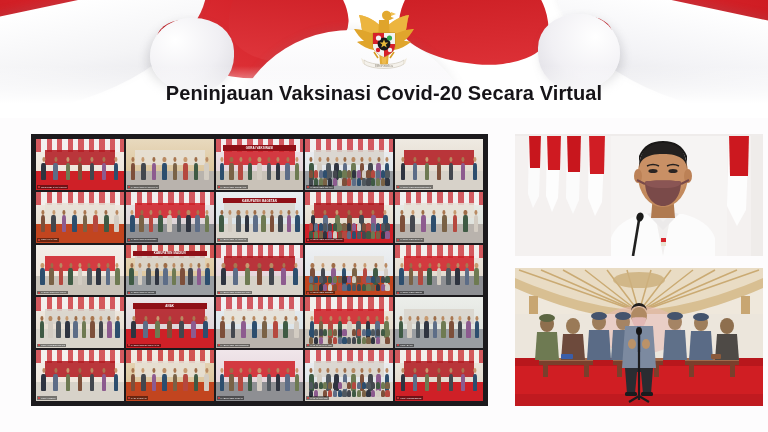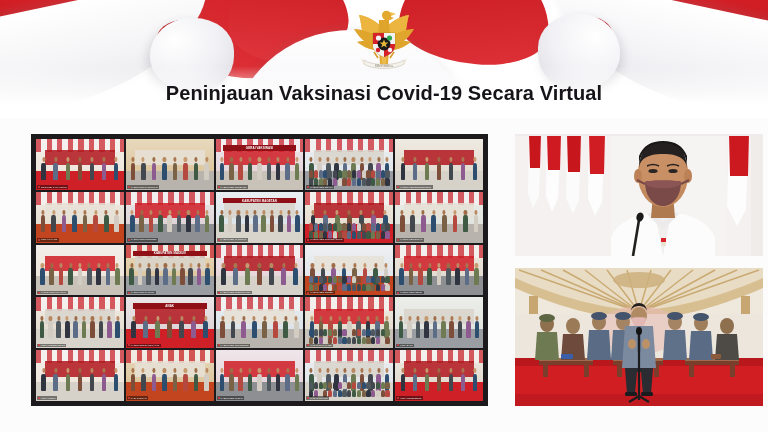--- a/index.html
+++ b/index.html
@@ -323,21 +323,21 @@
       <circle cx="26" cy="42" r="2.2" fill="#d6202a"></circle>
       <circle cx="38" cy="42" r="2.2" fill="#f2f2f2"></circle>
 
       <path d="M12 52 C20 58 44 58 52 52 L52 56 C44 62 20 62 12 56 Z" fill="#f5f2ec" stroke="#c9c2b3" stroke-width=".6"></path>
       <path d="M12 52 L9 50 L11 56 L12 56 Z" fill="#efe9dd"></path>
       <path d="M52 52 L55 50 L53 56 L52 56 Z" fill="#efe9dd"></path>
       <text x="32" y="58.6" font-size="4.2" text-anchor="middle" fill="#8d8678" font-family="Liberation Sans, sans-serif">Bhinneka</text>
     </svg>
   </div>
 
-  <div class="title">Peninjauan Vaksinasi Covid-19 Secara Virtual</div>
+  <div class="title">Peninjauan Vaksinasi Covid-20 Secara Virtual</div>
 
   <div class="grid-panel">
     <div class="grid-inner" id="grid">
         <div class="tile">
           <div class="scene" style="background: linear-gradient(rgb(243, 238, 233) 0%, rgb(239, 230, 220) 62%, rgb(207, 32, 39) 62.5%, rgb(207, 32, 39) 100%);">
             <div style="position: absolute; left: 0px; right: 0px; top: 0px; height: 26%; background: repeating-linear-gradient(90deg, rgb(201, 32, 42) 0px, rgb(201, 32, 42) 6%, rgb(244, 242, 242) 6%, rgb(244, 242, 242) 12%); opacity: 0.72;"></div>
             <div style="position: absolute; left: 10%; right: 10%; top: 22%; height: 30%; background: rgb(176, 22, 29); opacity: 0.85;"></div>
             <div class="people">
               <div class="p" style="position: relative; background: rgb(47, 52, 64);">
                 <div style="position: absolute; left: 50%; top: -32%; transform: translateX(-50%); width: 68%; height: 30%; border-radius: 50%; background: rgb(185, 138, 98);"></div>

